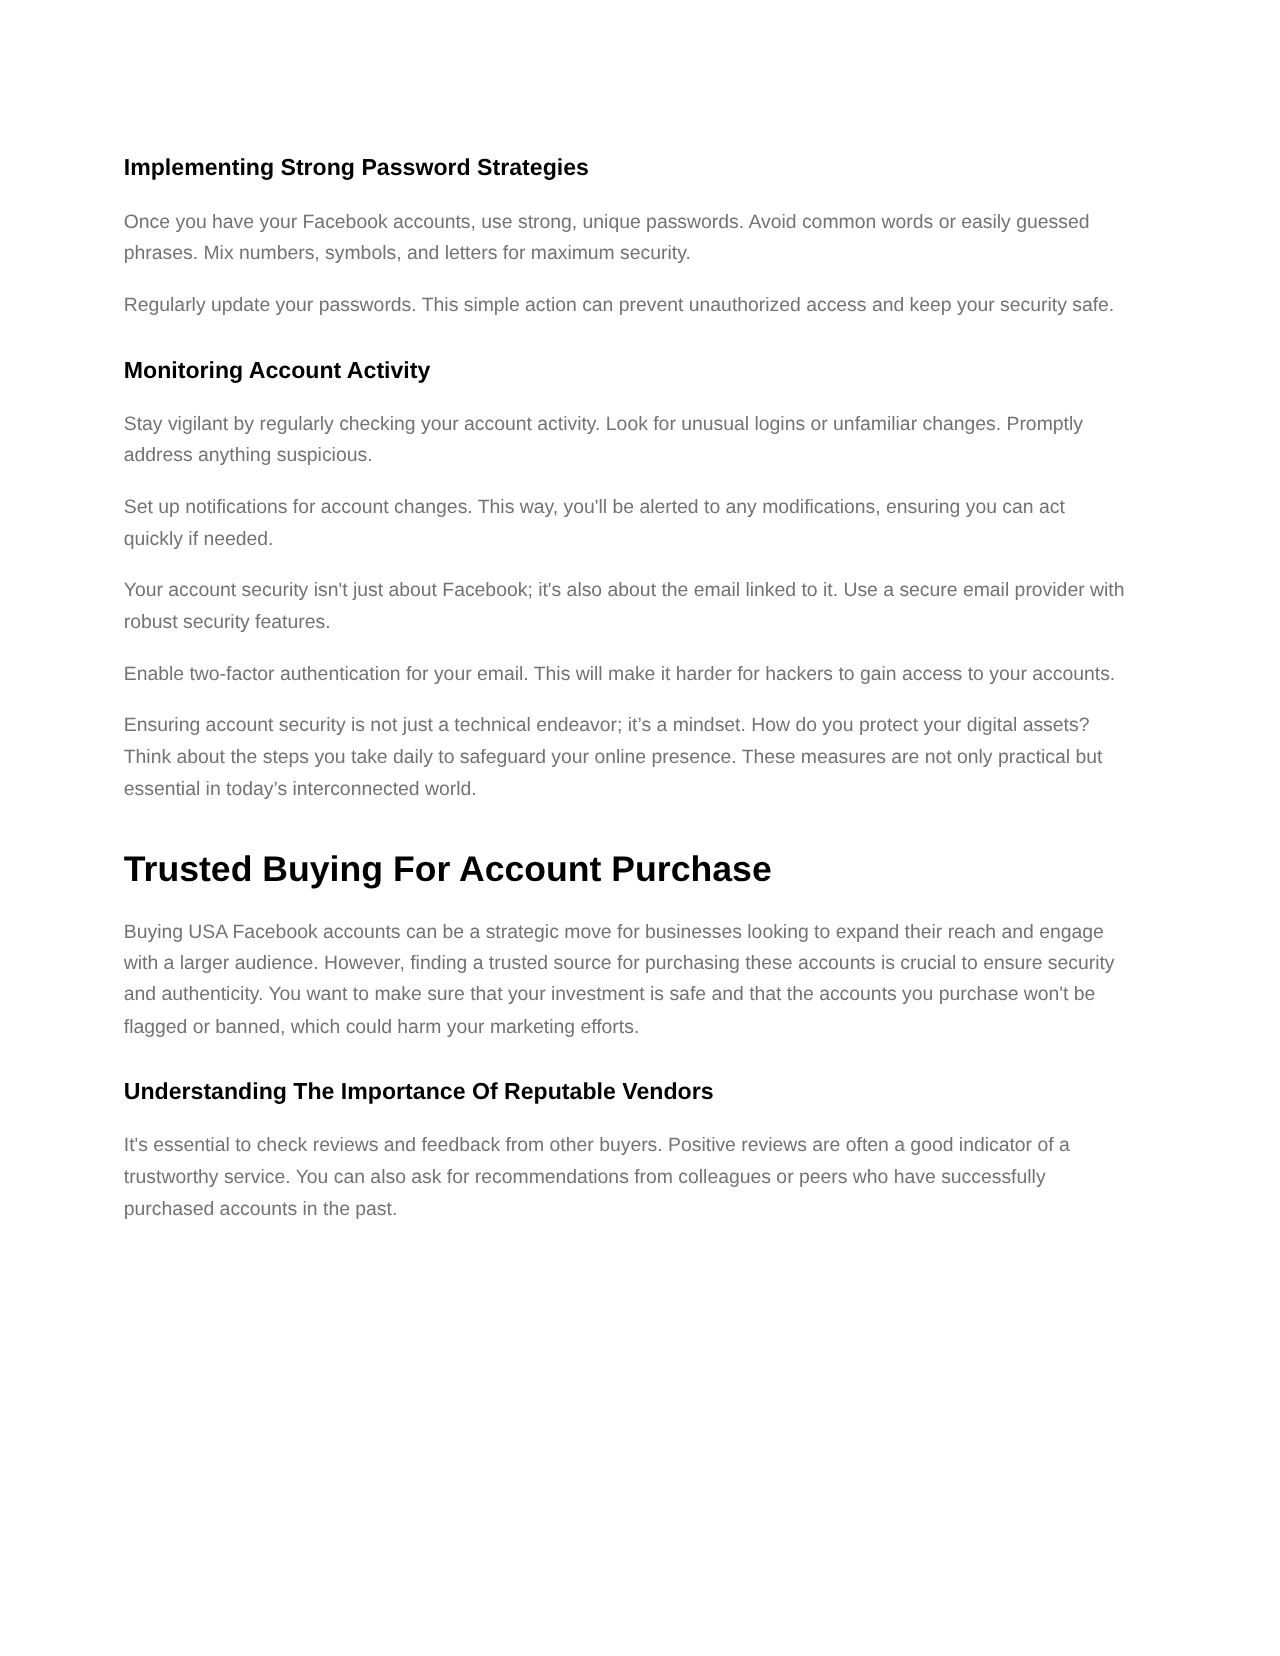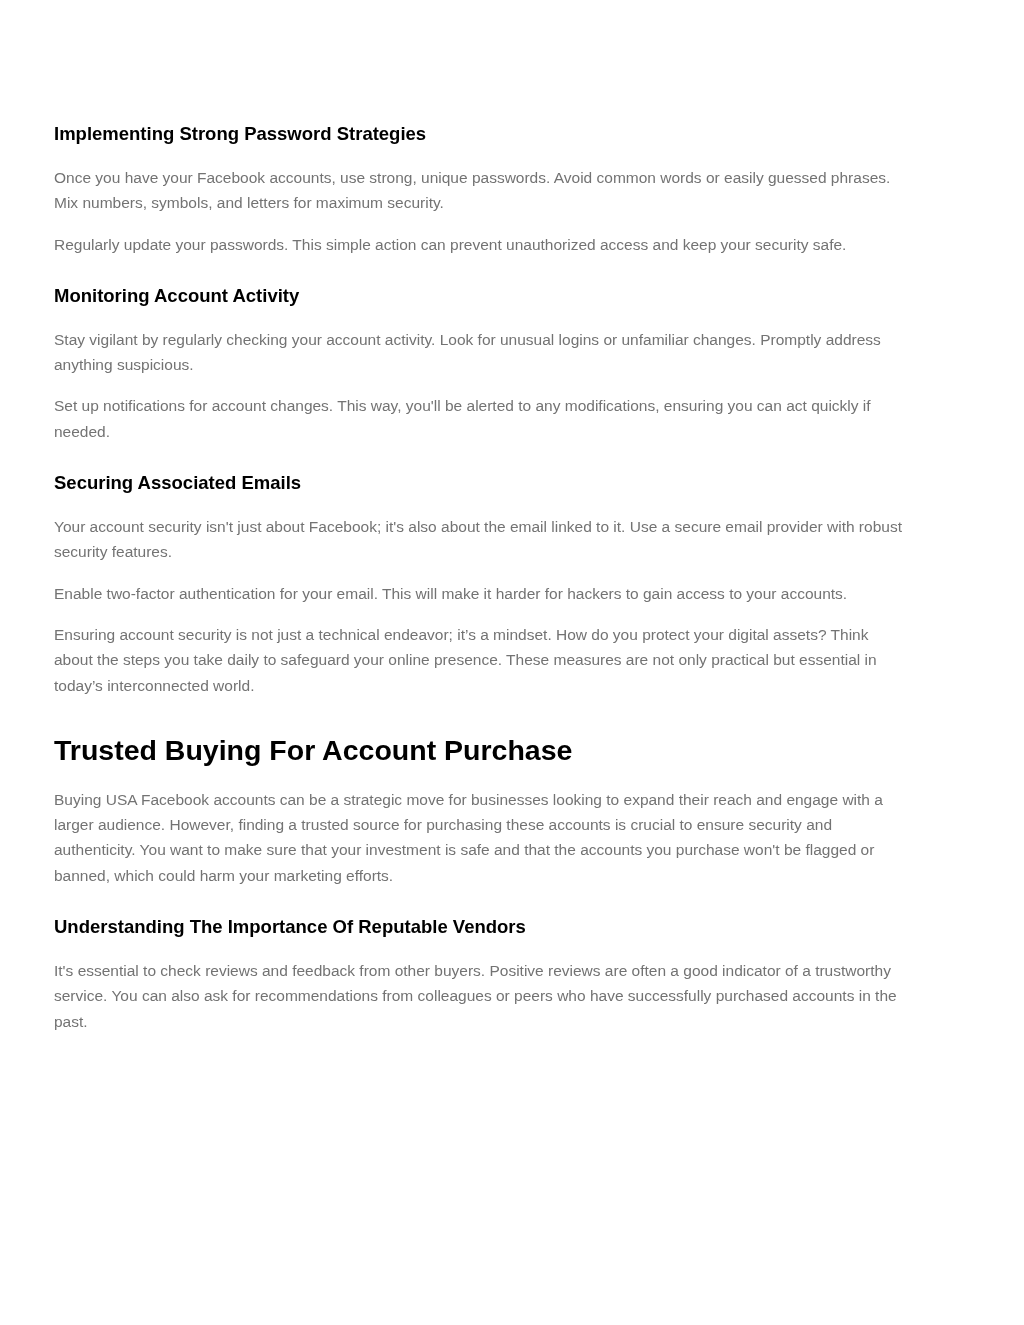--- a/index.html
+++ b/index.html
@@ -10,21 +10,21 @@
   .page {
     position: relative;
     width: 1024px;
     height: 1325px;
     background: #ffffff;
     overflow: hidden;
     font-family: "Liberation Sans", "DejaVu Sans", sans-serif;
     color: #000000;
   }
   .doc {
-    padding: 95px 121px 0 54px;
+    padding: 95px 121px 0 99px;
   }
   .doc p {
     margin: 0 0 16px 0;
     font-size: 15.5px;
     line-height: 25.3px;
     font-weight: 400;
     color: #737373;
   }
   .doc h3 {
     margin: 26px 0 19px 0;
@@ -47,21 +47,20 @@
 <div class="page">
   <div class="doc">
     <h3>Implementing Strong Password Strategies</h3>
     <p>Once you have your Facebook accounts, use strong, unique passwords. Avoid common words or easily guessed phrases. Mix numbers, symbols, and letters for maximum security.</p>
     <p>Regularly update your passwords. This simple action can prevent unauthorized access and keep your security safe.</p>
 
     <h3>Monitoring Account Activity</h3>
     <p>Stay vigilant by regularly checking your account activity. Look for unusual logins or unfamiliar changes. Promptly address anything suspicious.</p>
     <p>Set up notifications for account changes. This way, you'll be alerted to any modifications, ensuring you can act quickly if needed.</p>
 
-    <h3>Securing Associated Emails</h3>
     <p>Your account security isn't just about Facebook; it's also about the email linked to it. Use a secure email provider with robust security features.</p>
     <p>Enable two-factor authentication for your email. This will make it harder for hackers to gain access to your accounts.</p>
     <p>Ensuring account security is not just a technical endeavor; it’s a mindset. How do you protect your digital assets? Think about the steps you take daily to safeguard your online presence. These measures are not only practical but essential in today’s interconnected world.</p>
 
     <h1>Trusted Buying For Account Purchase</h1>
     <p>Buying USA Facebook accounts can be a strategic move for businesses looking to expand their reach and engage with a larger audience. However, finding a trusted source for purchasing these accounts is crucial to ensure security and authenticity. You want to make sure that your investment is safe and that the accounts you purchase won't be flagged or banned, which could harm your marketing efforts.</p>
 
     <h3>Understanding The Importance Of Reputable Vendors</h3>
     <p>It's essential to check reviews and feedback from other buyers. Positive reviews are often a good indicator of a trustworthy service. You can also ask for recommendations from colleagues or peers who have successfully purchased accounts in the past.</p>
   </div>

